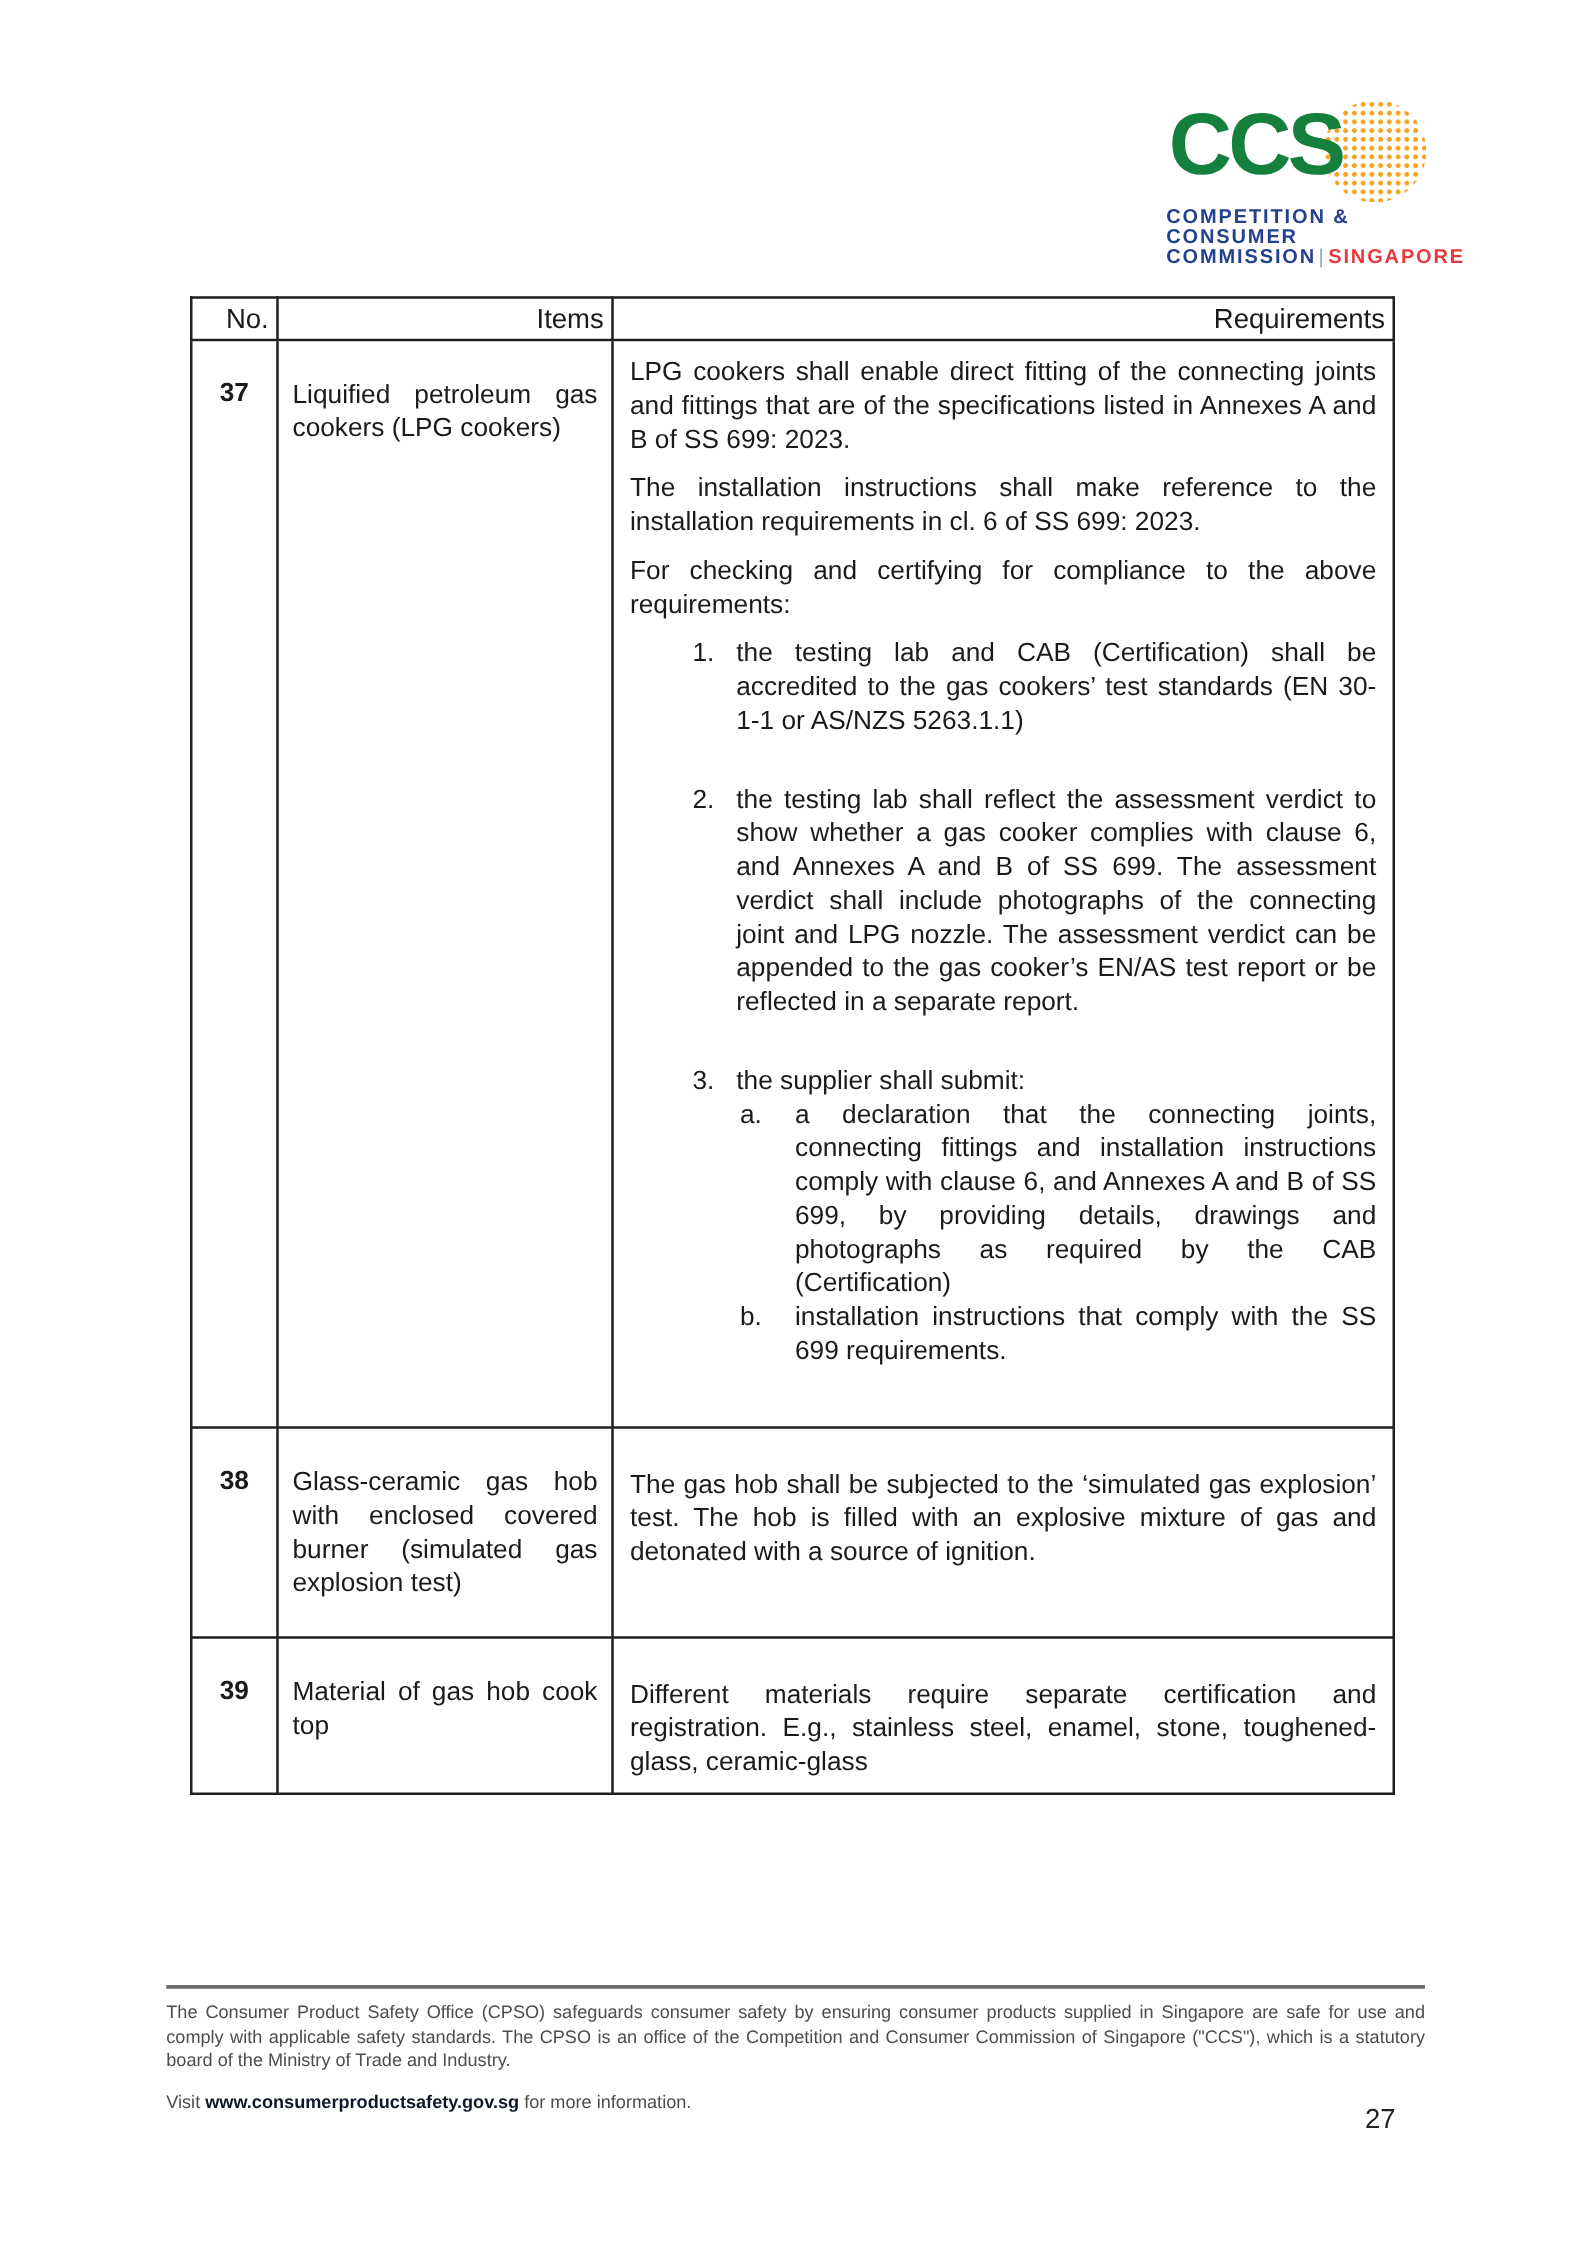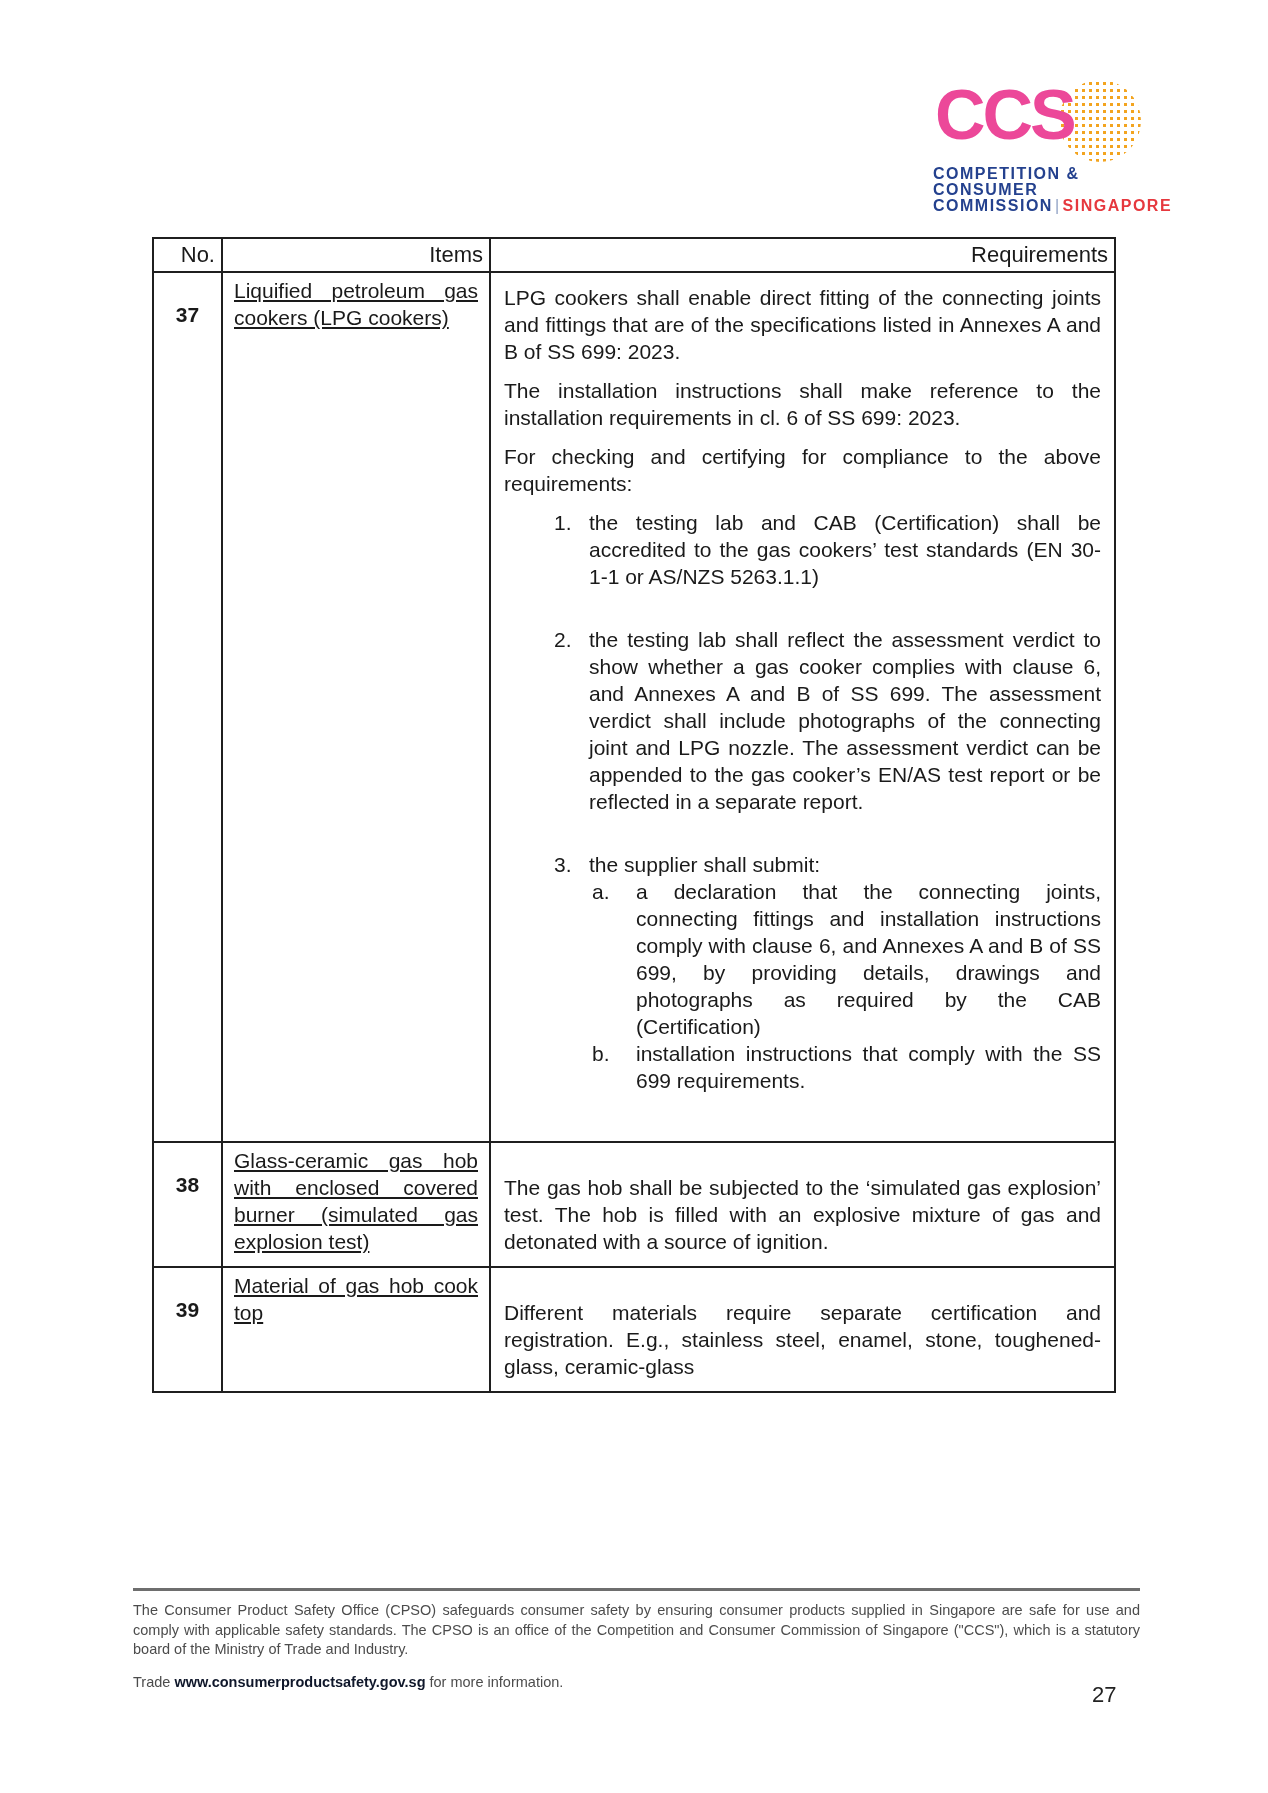--- a/index.html
+++ b/index.html
@@ -40,21 +40,21 @@
     background-size: 7px 7px;
   }
   .ccs-acronym {
     position: absolute;
     left: 2px;
     top: 4px;
     font-size: 70px;
     line-height: 70px;
     font-weight: bold;
     letter-spacing: -3px;
-    color: #ec4899;
+    color: #15803d;
   }
   .ccs-sub { font-size: 16px; font-weight: bold; letter-spacing: 1.5px; color: #24418e; line-height: 16px; }
   .ccs-sub .sep { color: #8fa0c4; padding: 0 2px; font-weight: normal; }
   .ccs-sub .sg { color: #e6383e; }
 
   
   table.items-table {
     position: absolute;
     left: 152px;
     top: 237px;
@@ -67,21 +67,21 @@
     vertical-align: top;
   }
   .items-table th {
     font-size: 22px;
     font-weight: normal;
     text-align: right;
     padding: 3px 6px;
   }
   .items-table td { font-size: 21px; line-height: 27px; }
   td.col-no { text-align: center; font-weight: bold; padding: 28px 4px; }
-  td.col-items { text-align: justify; padding: 4px 11px; text-decoration: underline; }
+  td.col-items { text-align: justify; padding: 29px 11px; }
   td.col-req  { text-align: justify; padding: 11px 13px; }
 
   .req p { margin: 0 0 12px 0; }
   .req p:last-child { margin-bottom: 0; margin-top: 20px; }
   .req-37 { min-height: 846px; }
 
   .num-item { position: relative; margin-left: 50px; padding-left: 35px; }
   .num-item > .marker { position: absolute; left: 0; top: 0; }
   .gap-before { margin-top: 36px; }
   .sub-item { position: relative; margin-left: 3px; padding-left: 44px; }
@@ -203,16 +203,16 @@
           <div class="req">
             <p>Different materials require separate certification and registration. E.g., stainless steel, enamel, stone, toughened-glass, ceramic-glass</p>
           </div>
         </td>
       </tr>
     </tbody>
   </table>
 
   <div class="footer-rule"></div>
   <div class="footer-about">The Consumer Product Safety Office (CPSO) safeguards consumer safety by ensuring consumer products supplied in Singapore are safe for use and comply with applicable safety standards. The CPSO is an office of the Competition and Consumer Commission of Singapore ("CCS"), which is a statutory board of the Ministry of Trade and Industry.</div>
-  <div class="footer-visit"><span>Trade </span><span class="link">www.consumerproductsafety.gov.sg</span><span> for more information.</span></div>
+  <div class="footer-visit"><span>Visit </span><span class="link">www.consumerproductsafety.gov.sg</span><span> for more information.</span></div>
   <div class="page-number">27</div>
 
 </div>
 
 </body></html>

